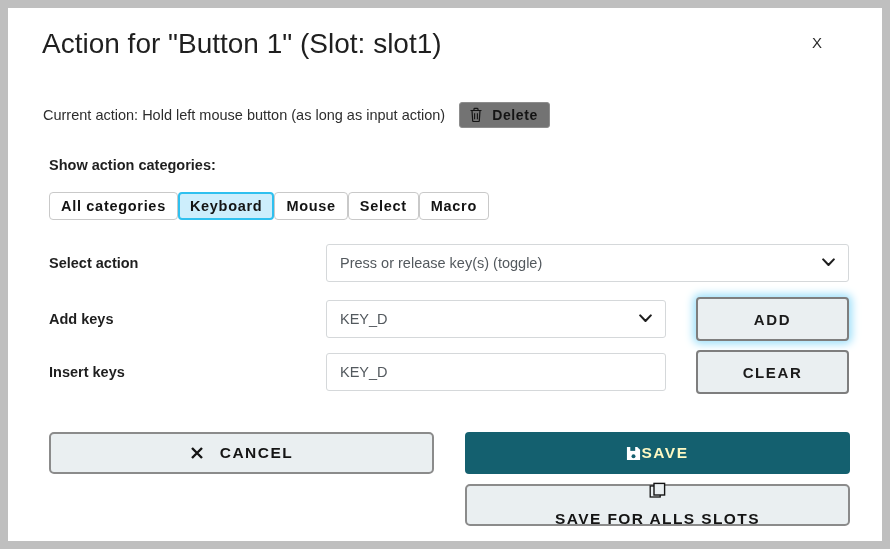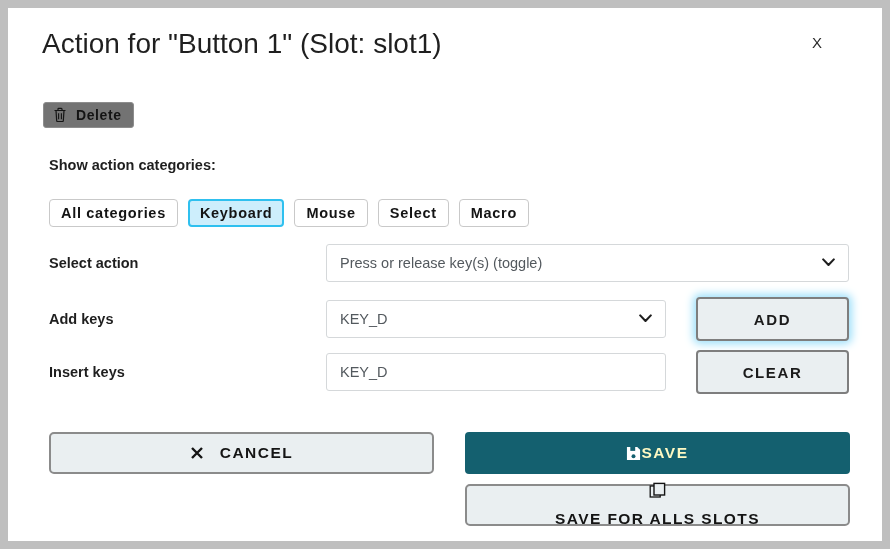--- a/index.html
+++ b/index.html
@@ -89,23 +89,22 @@
     position: absolute;
     left: 41px;
     top: 149px;
     font-size: 14.5px;
     font-weight: bold;
     color: #1f1f1f;
   }
   .cat-row {
     position: absolute;
     left: 41px;
-    top: 191px;
-    display: flex;
-    gap: 10px;
+    top: 184px;
+    display: flex;
   }
   .cat-btn {
     background: #ffffff;
     border: 1px solid #c9c9c9;
     border-radius: 4px;
     padding: 5px 11px;
     font-size: 14.5px;
     font-weight: bold;
     letter-spacing: 0.7px;
     color: #141414;
@@ -247,20 +246,21 @@
 </head>
 <body>
 
 <div class="dialog">
 
   <button class="close-btn">X</button>
 
   <div class="title">Action for "Button 1" (Slot: slot1)</div>
 
   <div class="current-row">
+    <span class="current-text">Current action: Hold left mouse button (as long as input action)</span>
     <button class="delete-btn">
       <span class="ic">
         <svg width="14" height="16" viewBox="0 0 14 16">
           <path d="M1.5 3.5h11M5 3.5V2a.6.6 0 0 1 .6-.6h2.8a.6.6 0 0 1 .6.6v1.5M3 3.5l.7 10.3a.7.7 0 0 0 .7.7h5.2a.7.7 0 0 0 .7-.7L11 3.5" fill="none" stroke="#141414" stroke-width="1.2"></path>
           <path d="M5.6 6.3v6M8.4 6.3v6" fill="none" stroke="#141414" stroke-width="1.1"></path>
         </svg>
       </span>
       <span>Delete</span>
     </button>
   </div>

